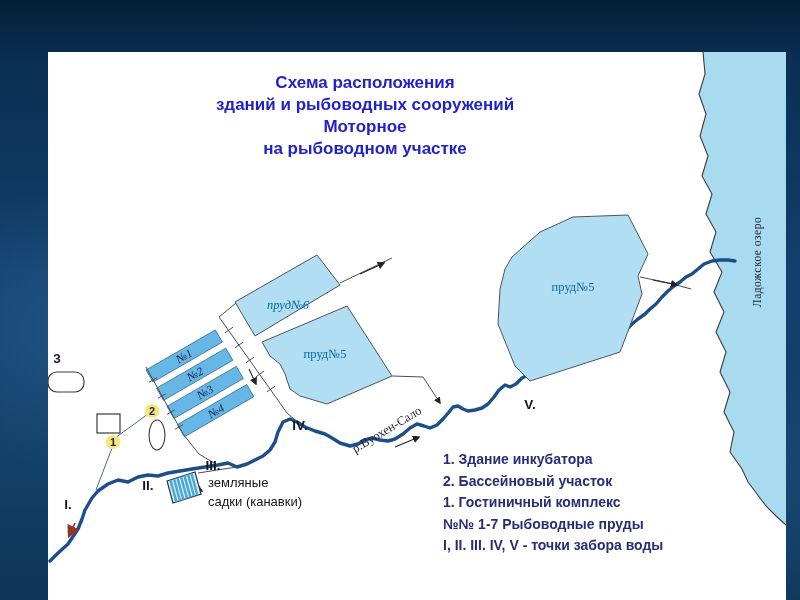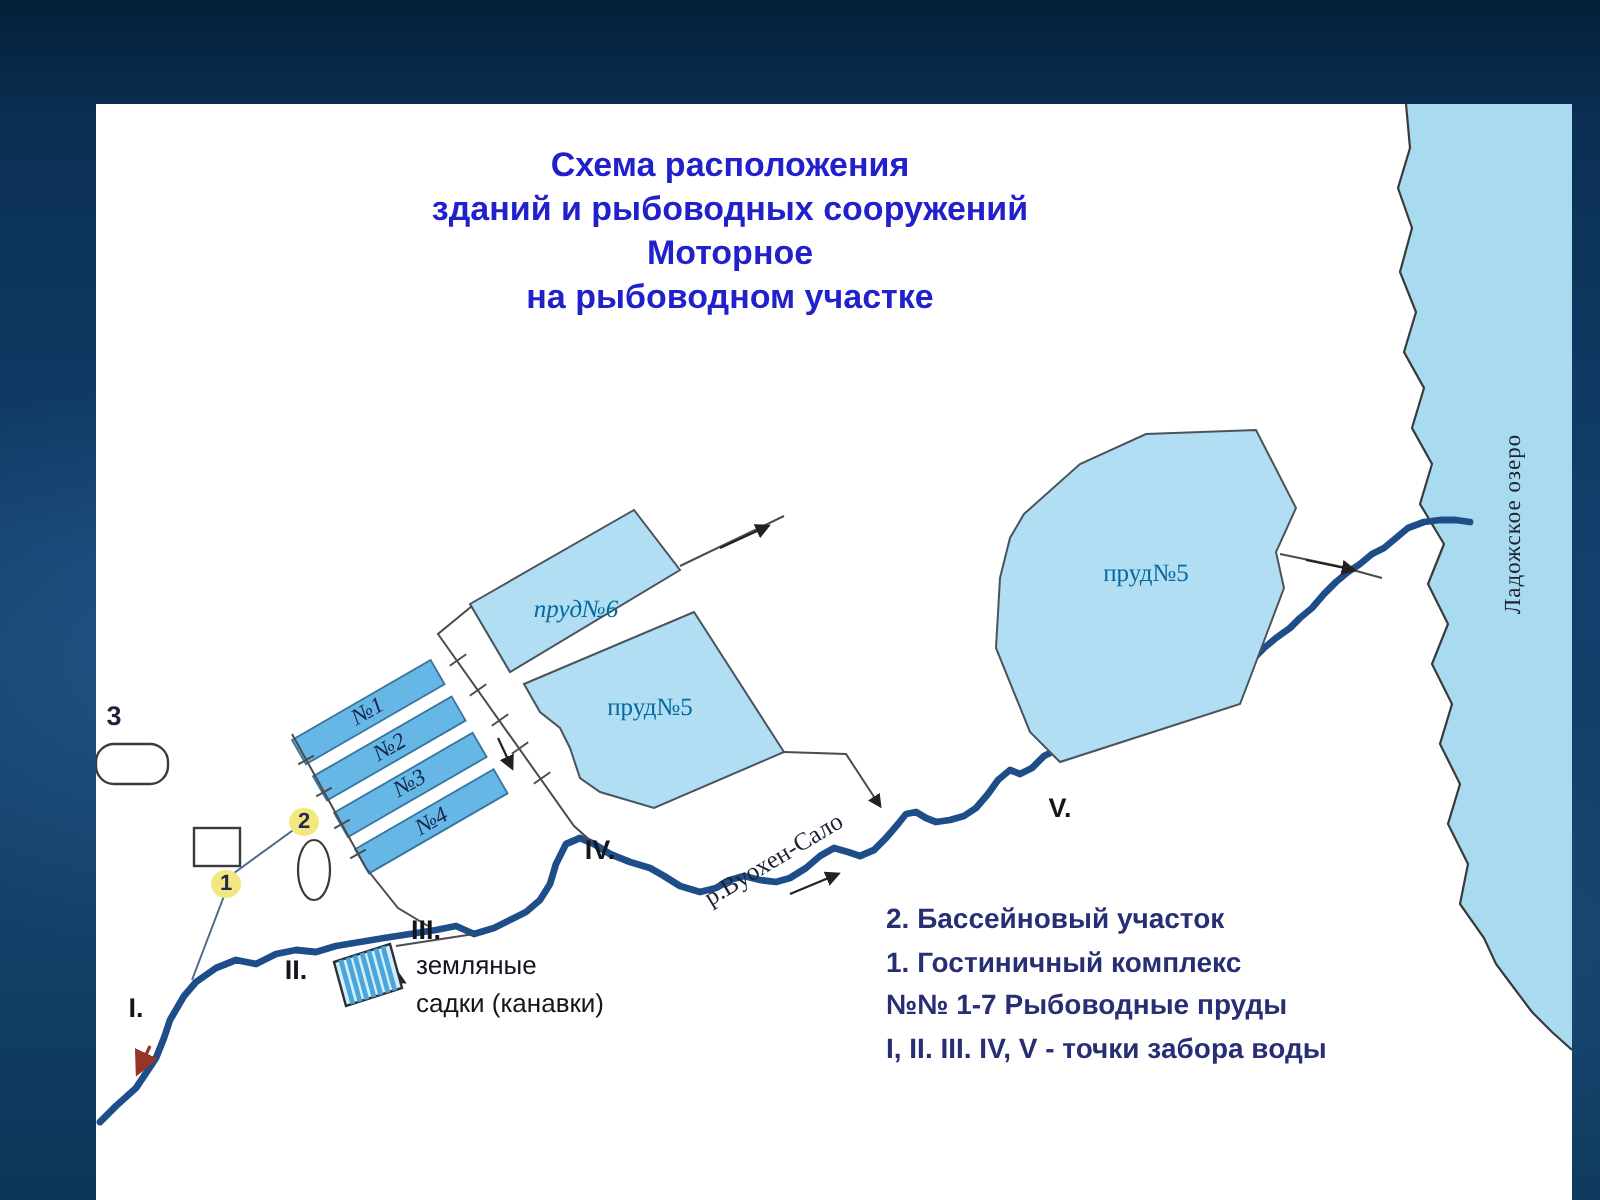--- a/index.html
+++ b/index.html
@@ -129,20 +129,21 @@
     </svg>
 
     <div class="title">
       <div>Схема расположения</div>
       <div>зданий и рыбоводных сооружений</div>
       <div>Моторное</div>
       <div>на рыбоводном участке</div>
     </div>
 
     <div class="legend">
+      <div>1. Здание инкубатора</div>
       <div>2. Бассейновый участок</div>
       <div>1. Гостиничный комплекс</div>
       <div>№№ 1-7 Рыбоводные пруды</div>
       <div>I, II. III. IV, V - точки забора воды</div>
     </div>
 
     <div class="lbl lakelbl" style="left:709px;top:210px;">Ладожское озеро</div>
     <div class="lbl riverlbl" style="left:339px;top:378px;">р.Вуохен-Сало</div>
 
     <div class="lbl pondlbl" style="left:525px;top:235px;">пруд№5</div>

